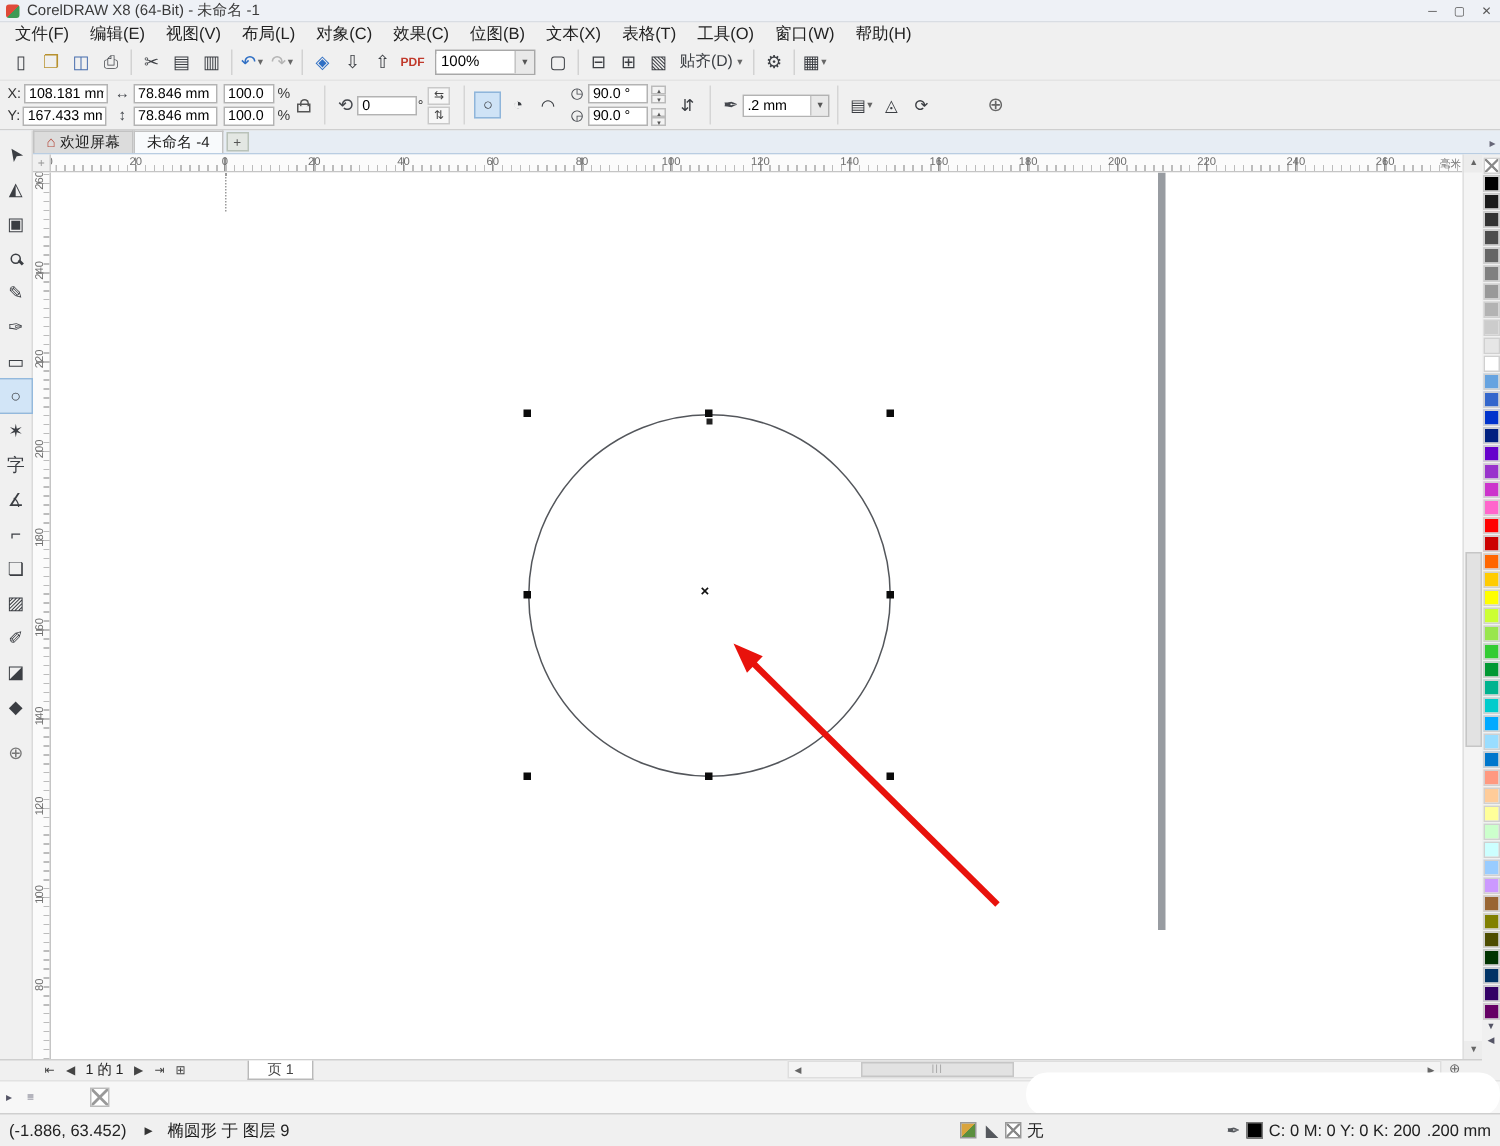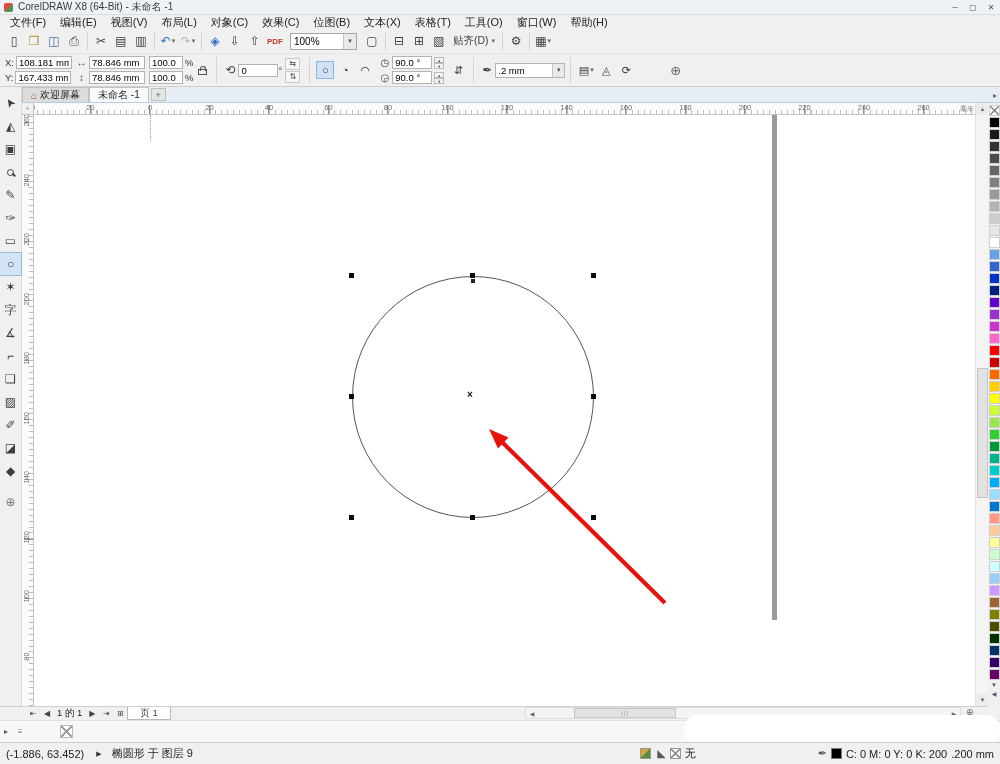--- a/index.html
+++ b/index.html
@@ -39,21 +39,21 @@
 
   
   .propbar{position:absolute;left:0;top:53px;right:0;height:34px;border-top:1px solid #e4e4e4;border-bottom:1px solid #cfcfcf;
            display:flex;align-items:center;padding-left:5px;background:#f0f0f0;font-size:10px}
   .pb-col{display:flex;flex-direction:column;gap:2px;margin-right:4px}
   .pb-row{display:flex;align-items:center;height:13px;gap:2px}
   .pb-lab{font-size:9.5px;color:#333}
   .pb-ic{font-size:10px;color:#45484e;width:11px;text-align:center}
   .pb-ic.big{font-size:12px;width:14px;margin:0 1px}
   .pb-in{height:13px;border:1px solid #b3b3b3;background:#fff;font-size:9.5px;padding:0 2px;font-family:inherit;outline:none}
-  .w56{width:56px}.w34{width:34px}.w40{width:40px}.w44{width:56px}
+  .w56{width:56px}.w34{width:34px}.w40{width:40px}.w44{width:44px}
   .pb-sep{width:1px;height:26px;background:#d5d5d5;margin:0 5px}
   .pb-btn{min-width:18px;height:18px;display:flex;align-items:center;justify-content:center;
           border:1px solid transparent;color:#3a3d42;font-size:11px;margin:0 1px}
   .pb-btn.active{background:#cfe3f6;border-color:#8fb5da}
   .mir{gap:1px;margin-left:3px}
   .mbtn{width:15px;height:12px;display:flex;align-items:center;justify-content:center;font-size:8px;
         border:1px solid #c9c9c9;background:#f7f7f7;color:#444}
   .spin{display:flex;flex-direction:column;width:10px}
   .spin span{height:6px;font-size:4px;line-height:6px;text-align:center;color:#555;border:1px solid #bbb;background:#f3f3f3}
   .lock{width:9px;height:6px;border:1px solid #555;position:relative;margin:4px 4px 0 1px}
@@ -132,21 +132,21 @@
   .swatch.none{background:
       linear-gradient(45deg,transparent 42%,#8a8a8a 46%,#8a8a8a 54%,transparent 58%),
       linear-gradient(-45deg,transparent 42%,#8a8a8a 46%,#8a8a8a 54%,transparent 58%),#fff}
   .pal-down,.pal-fly{font-size:6px;color:#556;height:9px;line-height:9px}
 
   
   .pagenav{position:absolute;left:0;top:706px;right:0;height:14px;background:#f0f0f0;border-top:1px solid #cfcfcf;
            display:flex;align-items:center;font-size:9px;color:#444;padding-left:26px}
   .nav-ic{width:14px;text-align:center;font-size:8px}
   .nav-label{margin:0 3px;font-size:9.5px;color:#222}
-  .page-tab{height:13px;display:flex;align-items:center;padding:0 12px;background:#fff;
+  .page-tab{margin-left:38px;height:13px;display:flex;align-items:center;padding:0 12px;background:#fff;
             border:1px solid #b9b9b9;border-top:none;font-size:9.5px}
   .hscroll{position:absolute;left:525px;top:707px;width:436px;height:12px;background:#f4f4f4;border:1px solid #dedede}
   .hs-left,.hs-right{position:absolute;top:0;width:12px;height:10px;display:flex;align-items:center;justify-content:center;
                      font-size:6px;color:#666}
   .hs-left{left:0}.hs-right{right:0}
   .hs-thumb{position:absolute;left:48px;top:0;width:102px;height:10px;background:#e2e2e2;border:1px solid #c6c6c6;
             display:flex;align-items:center;justify-content:center;font-size:6px;color:#999;letter-spacing:1px}
   .nav-zoom{position:absolute;left:966px;top:707px;font-size:9px;color:#666}
 
   .docpal{position:absolute;left:0;top:720px;right:0;height:22px;background:#f7f7f7;border-top:1px solid #e2e2e2}
@@ -354,21 +354,21 @@
     <span class="pb-btn">⟳</span>
     <span class="pb-plus">⊕</span>
   </div>
 
   <div class="tabbar">
       <span class="doc-tab">
         <span class="home">⌂</span>
         <span>欢迎屏幕</span>
       </span>
       <span class="doc-tab active">
-        <span>未命名 -1</span>
+        <span>未命名 -4</span>
       </span>
       <span class="tab-add">+</span>
     </div>
   <span class="tab-scroll abs" style="right:3px;top:91px">▸</span>
 
   <div class="ruler-corner">+</div>
   <div class="hruler">
     <span class="runit">毫米</span>
   <span class="rlab" style="left: -11px;">40</span>
       <span class="rlab" style="left: 48.5px;">20</span>

